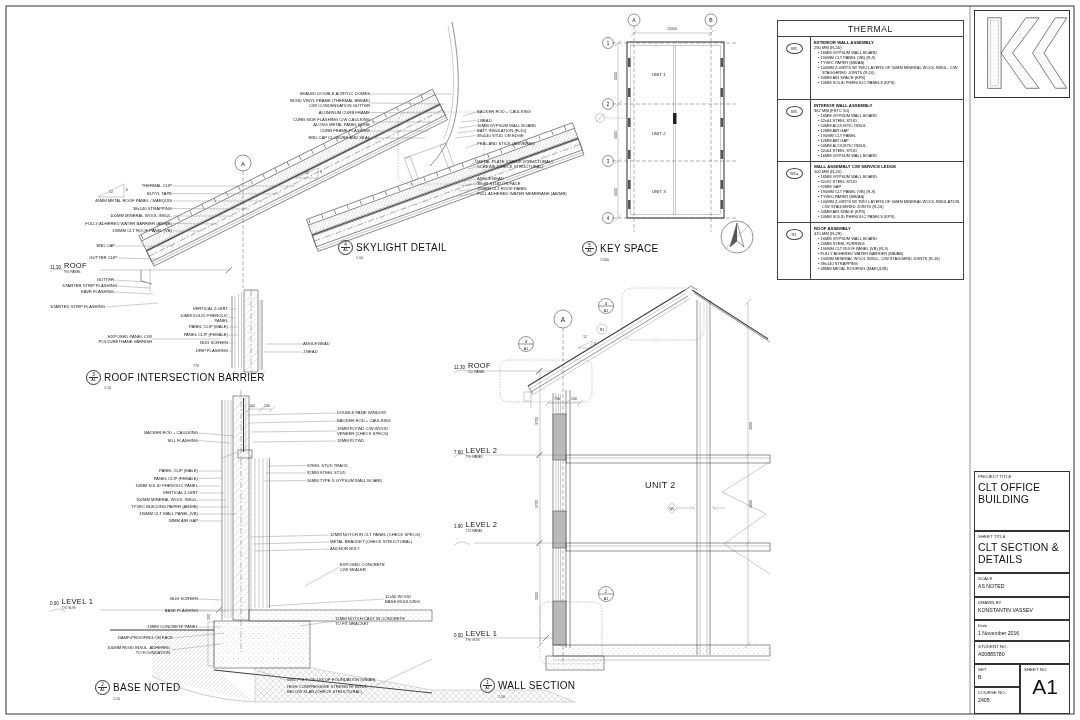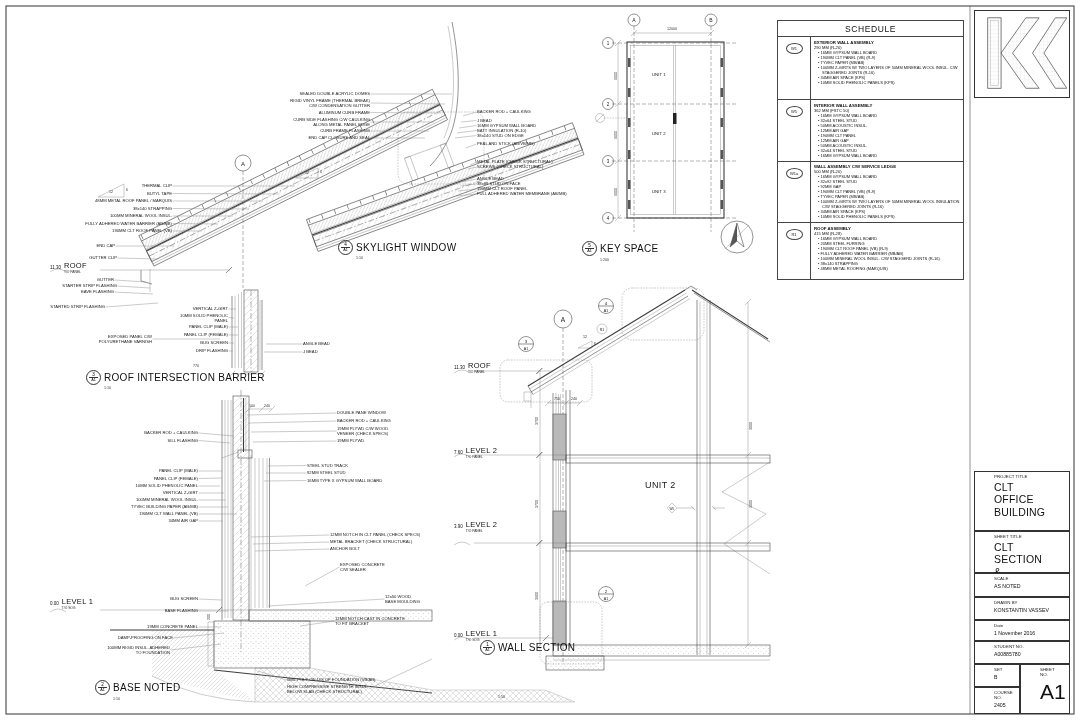--- a/index.html
+++ b/index.html
@@ -32,21 +32,21 @@
   .shead{font-size:8.5px;text-align:center;padding:3px 0 2px;letter-spacing:.6px;color:#111}
   .srow{display:flex;border-top:.7px solid #444}
   .stag{width:32px;display:flex;justify-content:center;padding-top:6px}
   .bub{width:15px;height:9px;border:.6px solid #444;border-radius:50%;font-size:4px;display:flex;
        align-items:center;justify-content:center;color:#222}
   .sbody{flex:1;border-left:.7px solid #444;padding:2.5px 3px 3px}
   .sname{font-size:4.3px;font-weight:bold;color:#111}
   .ssub{font-size:4.1px;color:#111}
   .si{font-size:4px;line-height:1.25;padding-left:8px;text-indent:-4px;color:#111}
   .si::before{content:"•  "}
-  .tbx{position:absolute;left:974px;width:96px;border:.7px solid #333;padding:2px 19px;box-sizing:border-box;background:#fff}
+  .tbx{position:absolute;left:974px;width:96px;border:.7px solid #333;padding:2px 3px;box-sizing:border-box;background:#fff}
   .tl{font-size:4.4px;color:#222}
   .tv{font-size:5.2px;color:#111;margin-top:1.5px}
   .big{font-size:10.5px;line-height:1.2;white-space:pre-line;letter-spacing:.2px}
   .a1{font-size:21px;text-align:center;margin-top:3px;color:#111}
 </style>
 </head>
 <body>
 
 <div id="sheet">
 
@@ -556,53 +556,53 @@
   </div>
   <span class="ttl">ROOF INTERSECTION BARRIER</span>
 </div>
 <div class="lb l dm" style="left:104px;top:388px">1:10</div>
 
 <div class="dt" style="left:338px;top:240px">
   <div class="dc">
     <span>4</span>
     <span class="rf">A1</span>
   </div>
-  <span class="ttl">SKYLIGHT WINDOW</span>
+  <span class="ttl">SKYLIGHT DETAIL</span>
 </div>
 <div class="lb l dm" style="left:356px;top:258px">1:10</div>
 
 <div class="dt" style="left:95px;top:680px">
   <div class="dc">
     <span>2</span>
     <span class="rf">A1</span>
   </div>
   <span class="ttl">BASE NOTED</span>
 </div>
 <div class="lb l dm" style="left:113px;top:699px">1:10</div>
 
-<div class="dt" style="left:480px;top:640px">
+<div class="dt" style="left:480px;top:678px">
   <div class="dc">
     <span>1</span>
     <span class="rf">A1</span>
   </div>
   <span class="ttl">WALL SECTION</span>
 </div>
 <div class="lb l dm" style="left:498px;top:697px">1:50</div>
 
 <div class="dt" style="left:582px;top:241px">
   <div class="dc">
     <span>5</span>
     <span class="rf">A1</span>
   </div>
   <span class="ttl">KEY SPACE</span>
 </div>
 <div class="lb l dm" style="left:600px;top:260px">1:200</div>
 
 <div class="sched">
-  <div class="shead">SCHEDULE</div>
+  <div class="shead">THERMAL</div>
   <div class="srow" style="min-height:62px">
     <div class="stag">
           <div class="bub">W1</div>
         </div>
     <div class="sbody">
       <div class="sname">EXTERIOR WALL ASSEMBLY</div>
       <div class="ssub">290 MM (R-20)</div>
       <div class="si">16MM GYPSUM WALL BOARD</div>
       <div class="si">190MM CLT PANEL (VB) (R-9)</div>
       <div class="si">TYVEC PAPER (MB/AB)</div>

